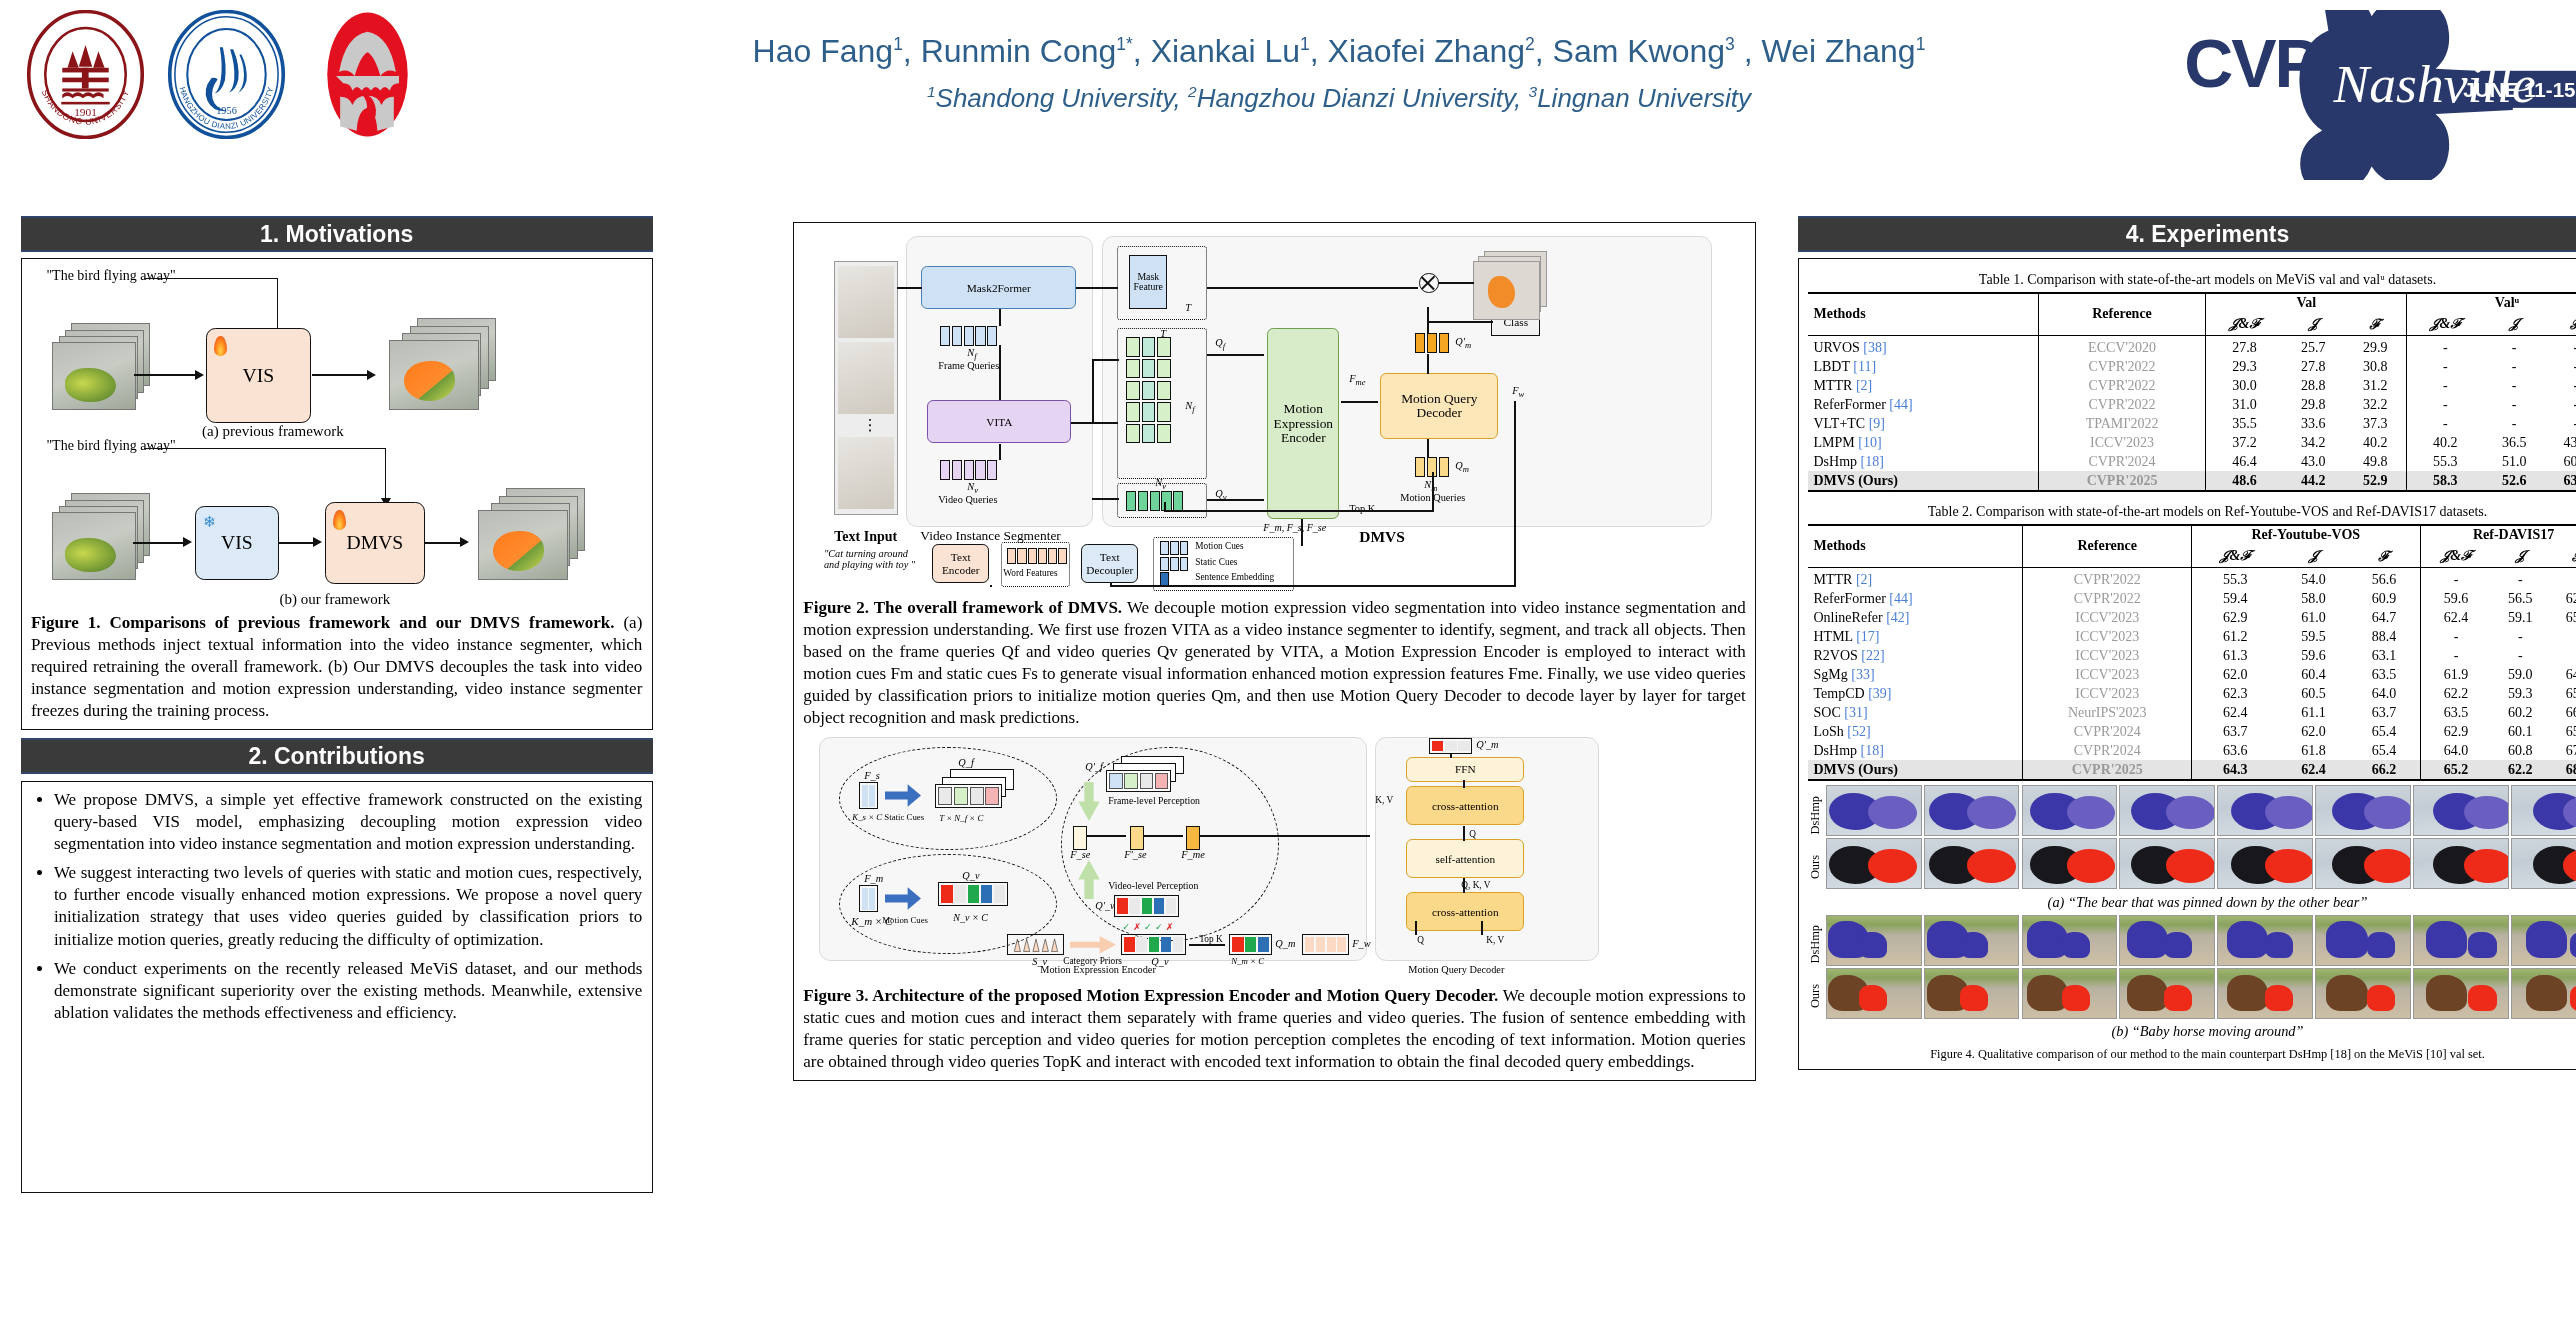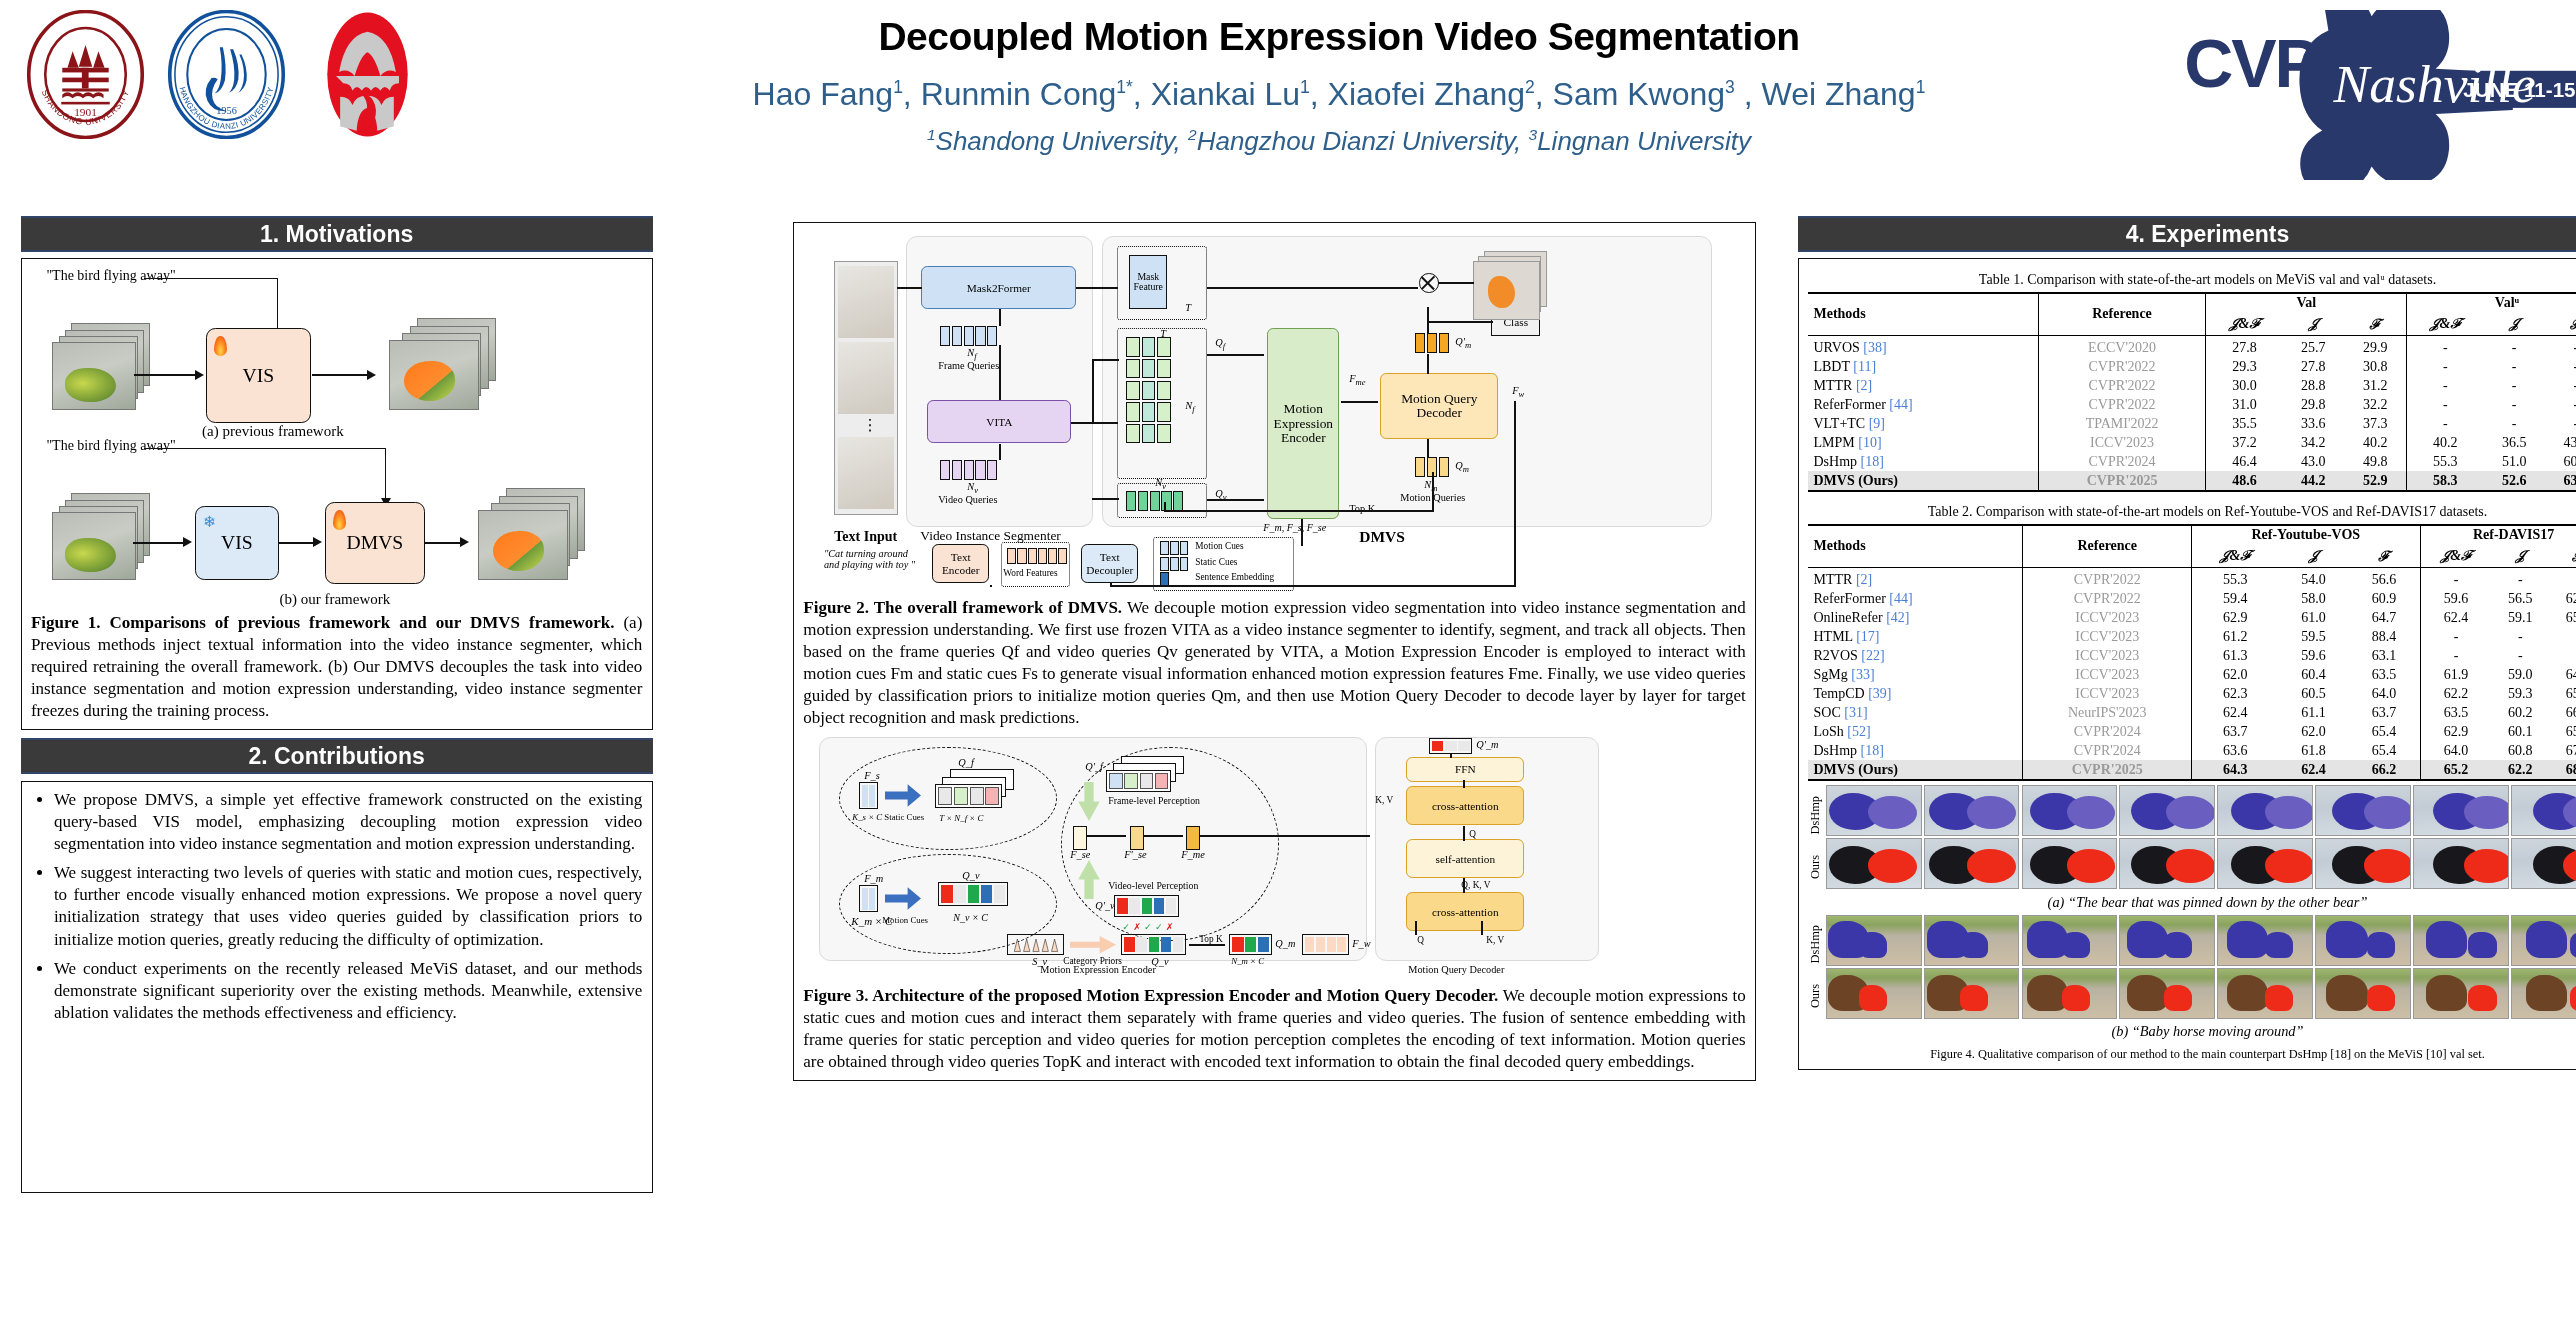--- a/index.html
+++ b/index.html
@@ -161,21 +161,20 @@
           <ellipse cx="125" cy="125" rx="78" ry="120" fill="#e3101f"></ellipse>
           <path d="M70 120 q12 -70 55 -78 q43 8 55 78 q-18 -8 -30 8 q-12 -40 -25 -46 q-13 6 -25 46 q-12 -16 -30 -8 z" fill="#c9c9c9"></path>
           <path d="M64 128 h122 v14 q-14 0 -18 14 q-10 -14 -18 0 q-10 -14 -18 0 q-10 -14 -18 0 q-10 -14 -18 0 q-4 -14 -18 -14 z" fill="#c9c9c9"></path>
           <path d="M72 168 q18 0 24 16 q6 -18 28 -18 q22 0 28 18 q6 -16 24 -16 v58 q-16 4 -32 8 q-2 -38 -20 -44 q-18 6 -20 44 q-16 -4 -32 -8 z" fill="#c9c9c9"></path>
           <path d="M112 162 q14 12 12 32 q-2 22 -12 42 q18 -4 26 -22 q8 -20 -2 -38 q-8 -14 -24 -14 z" fill="#e3101f"></path>
         </svg>
       </div>
     </div>
 
     <div class="title-block">
-      <div class="ptitle">Decoupled Motion Expression Video Segmentation</div>
       <div class="authors">
         <span><span>Hao Fang</span><sup>1</sup></span>,
         <span><span>Runmin Cong</span><sup>1*</sup></span>,
         <span><span>Xiankai Lu</span><sup>1</sup></span>,
         <span><span>Xiaofei Zhang</span><sup>2</sup></span>,
         <span><span>Sam Kwong</span><sup>3</sup></span> ,
         <span><span>Wei Zhang</span><sup>1</sup></span>
       </div>
       <div class="affil">
         <sup>1</sup><span>Shandong University</span>,

